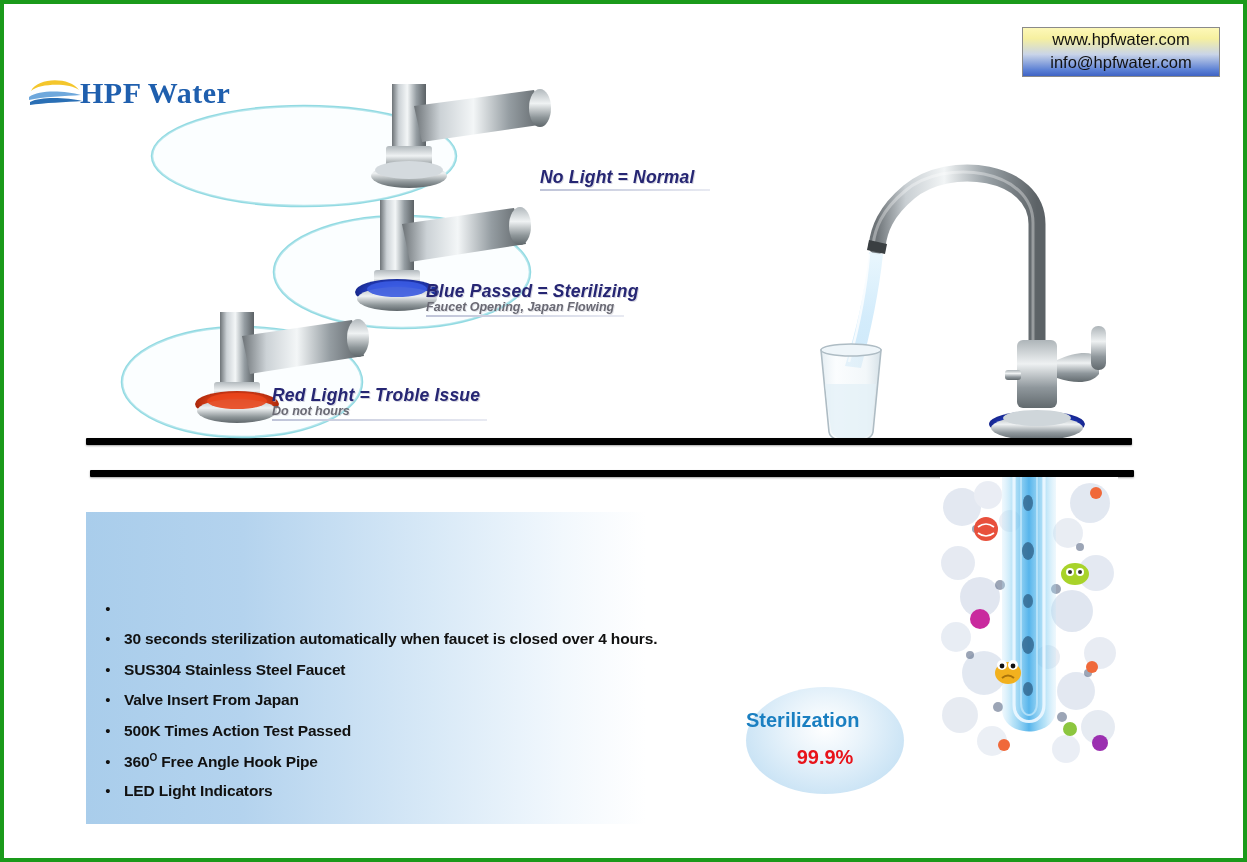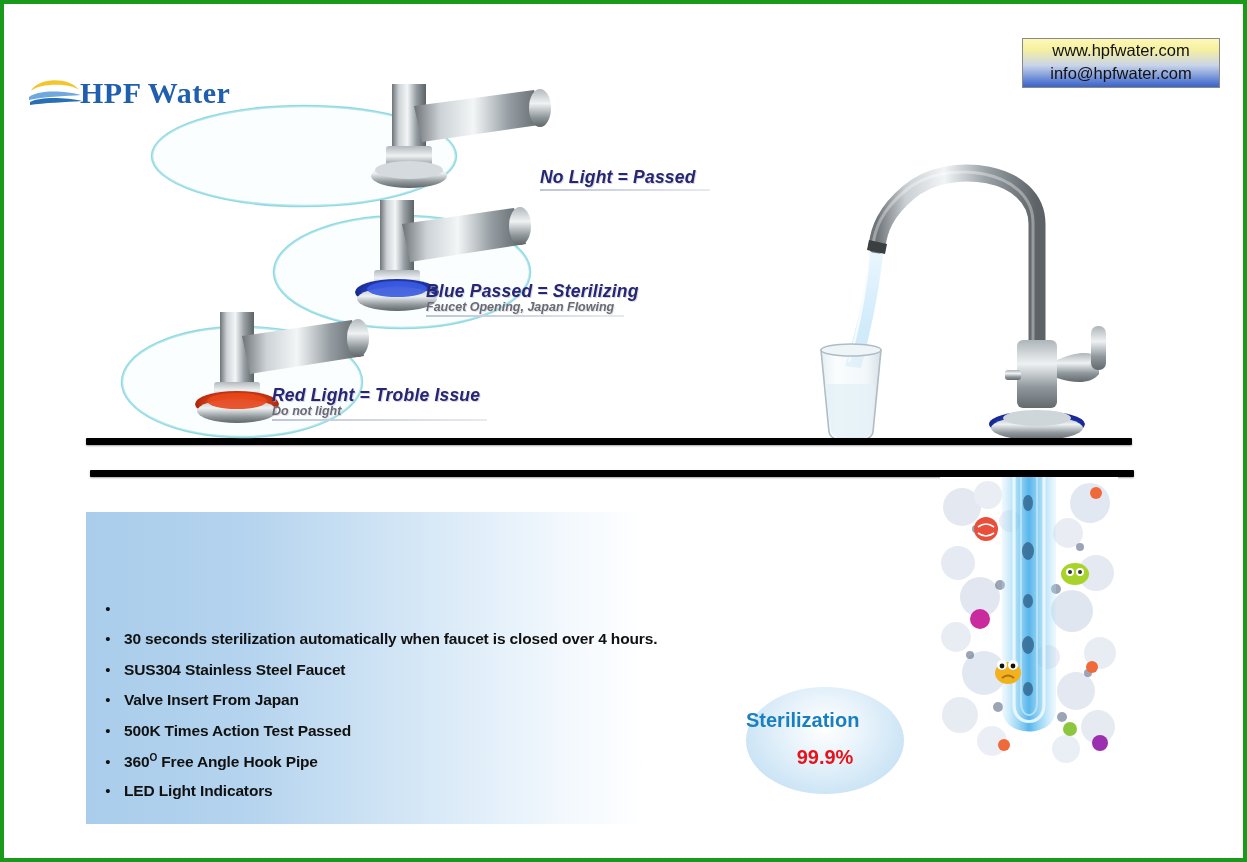--- a/index.html
+++ b/index.html
@@ -7,21 +7,21 @@
 
   #slide{position:relative;width:1247px;height:862px;background:#ffffff;
          box-sizing:border-box;border:4px solid #1a9a1a;}
 
   
   #logo{position:absolute;left:22px;top:20px;display:flex;align-items:center;height:42px;margin-top:48px;}
   #logo-mark{width:58px;height:36px;}
   #logo-text{font-family:"Liberation Serif",serif;font-weight:bold;font-size:30px;
              color:#1f5fae;letter-spacing:.5px;margin-left:-4px;}
 
-  #contact-box{position:absolute;right:23px;top:34px;width:196px;height:48px;
+  #contact-box{position:absolute;right:23px;top:23px;width:196px;height:48px;
     background:linear-gradient(to bottom,#fdf8b8 0%,#f6f0a0 22%,#c9d4e8 55%,#5a7fd4 88%,#3f63c4 100%);
     border:1px solid #8a8a8a;}
   .contact-line{font-size:16.5px;color:#111;text-align:center;line-height:23px;
     font-family:"Liberation Sans",sans-serif;white-space:nowrap;}
 
   
   .counter-line{position:absolute;background:#000;border-radius:1px;}
   #counter-top{left:82px;top:434px;width:1046px;height:7px;
     box-shadow:0 1px 2px rgba(0,0,0,.35);}
   #counter-bottom{left:86px;top:466px;width:1044px;height:7px;
@@ -165,21 +165,21 @@
     <rect x="278" y="0" width="34" height="66" fill="url(#st2)"></rect>
 
     <path d="M300 22 L420 6 L432 40 L308 58 Z" fill="url(#st2)"></path>
     <ellipse cx="426" cy="24" rx="11" ry="19" fill="url(#st2v)"></ellipse>
 
     <rect x="272" y="62" width="46" height="26" rx="3" fill="url(#st2v)"></rect>
     <ellipse cx="295" cy="92" rx="38" ry="12" fill="url(#st2v)"></ellipse>
     <ellipse cx="295" cy="86" rx="34" ry="9" fill="#d4dade"></ellipse>
   </svg>
   <div class="callout" style="left:536px;top:163px;">
-    <div class="main">No Light = Passed</div>
+    <div class="main">No Light = Normal</div>
     <div class="rule" style="width:170px;"></div>
   </div>
 
   <svg class="inset" style="left:258px;top:196px;width:380px;height:140px;" viewBox="0 0 380 140">
     <defs>
       <radialGradient id="blueled2" cx="50%" cy="45%" r="55%">
         <stop offset="0%" stop-color="#9fc0ff"></stop>
           <stop offset="45%" stop-color="#2a49d8"></stop>
         <stop offset="100%" stop-color="#14227e"></stop>
       </radialGradient>
@@ -213,21 +213,21 @@
     <rect x="108" y="0" width="34" height="74" fill="url(#st2)"></rect>
     <path d="M130 24 L240 8 L252 44 L138 62 Z" fill="url(#st2)"></path>
     <ellipse cx="246" cy="26" rx="11" ry="19" fill="url(#st2v)"></ellipse>
     <rect x="102" y="70" width="46" height="22" rx="3" fill="url(#st2v)"></rect>
     <ellipse cx="125" cy="92" rx="42" ry="13" fill="url(#redled2)"></ellipse>
     <ellipse cx="125" cy="99" rx="40" ry="12" fill="url(#st2v)"></ellipse>
     <ellipse cx="125" cy="89" rx="30" ry="8" fill="#e8451b" opacity=".9"></ellipse>
   </svg>
   <div class="callout" style="left:268px;top:381px;">
     <div class="main">Red Light = Troble Issue</div>
-    <div class="sub">Do not light</div>
+    <div class="sub">Do not hours</div>
     <div class="rule" style="width:215px;"></div>
   </div>
 
   <svg id="uv-chamber" viewBox="0 0 178 288">
     <defs>
       <linearGradient id="uvglow" x1="0" y1="0" x2="1" y2="0">
         <stop offset="0%" stop-color="#bfe4f8" stop-opacity=".25"></stop>
         <stop offset="20%" stop-color="#7fcdf2" stop-opacity=".55"></stop>
         <stop offset="50%" stop-color="#3aa8e8" stop-opacity=".85"></stop>
         <stop offset="80%" stop-color="#7fcdf2" stop-opacity=".55"></stop>

